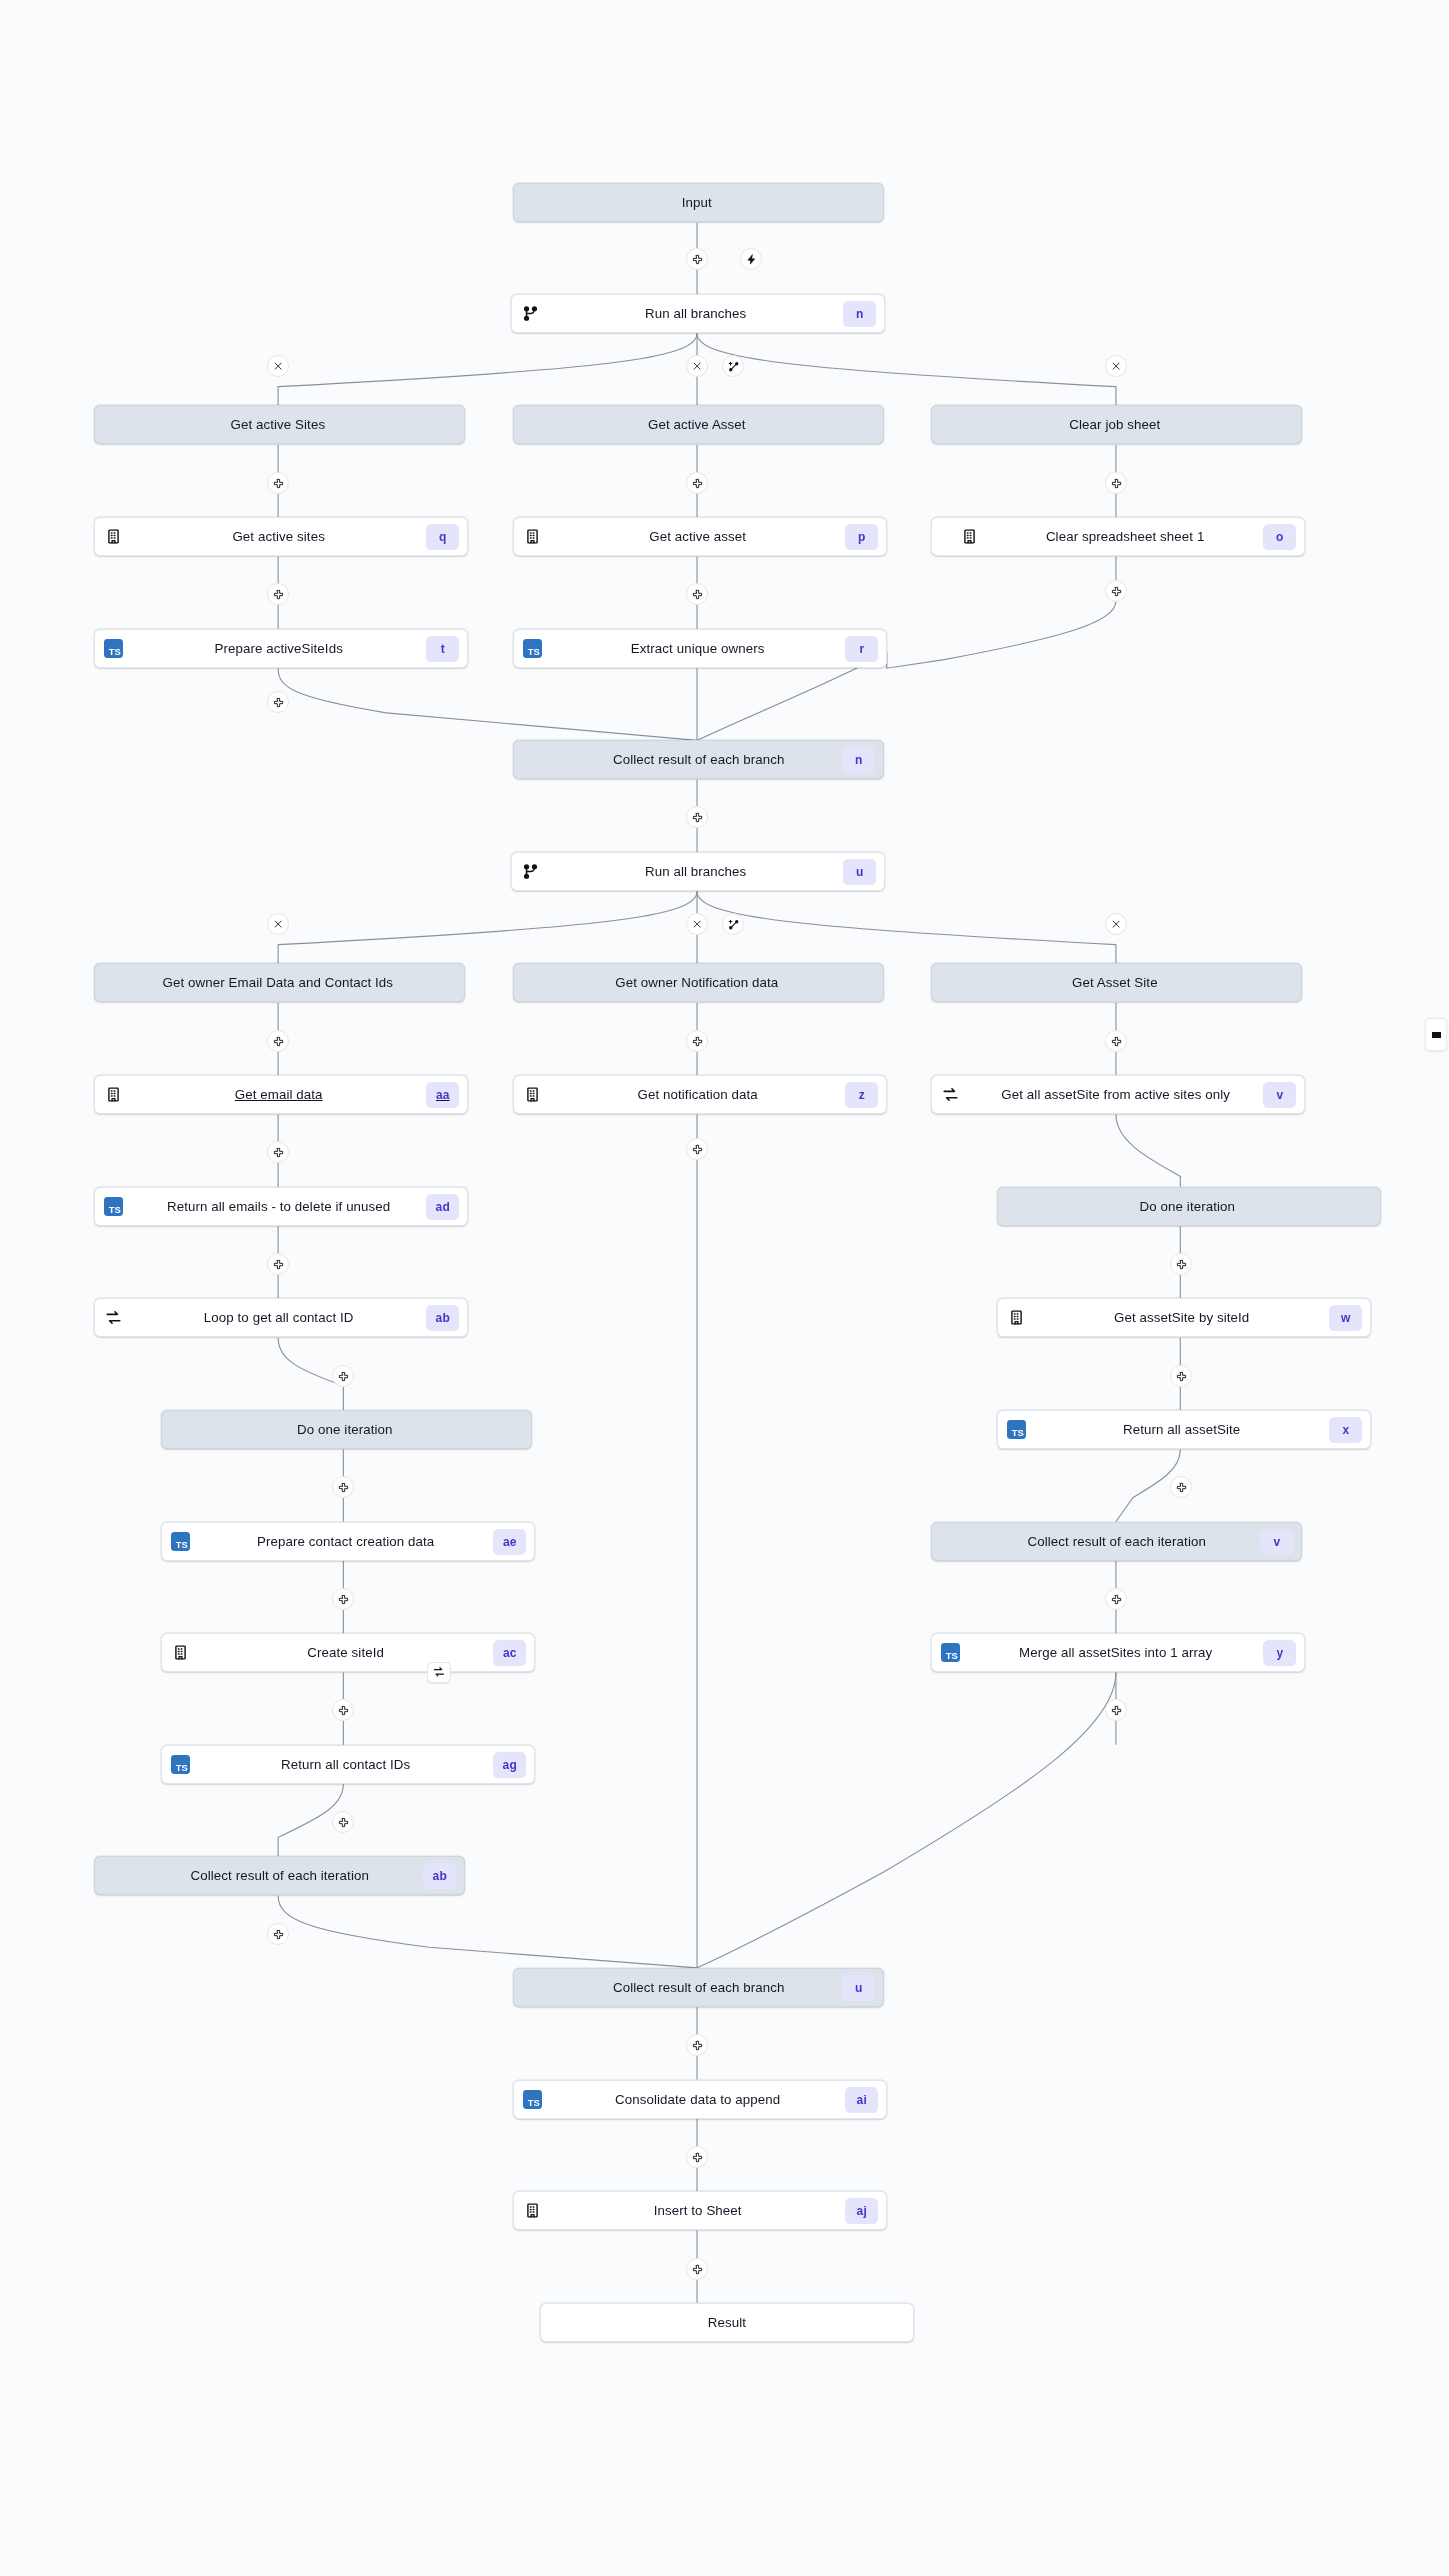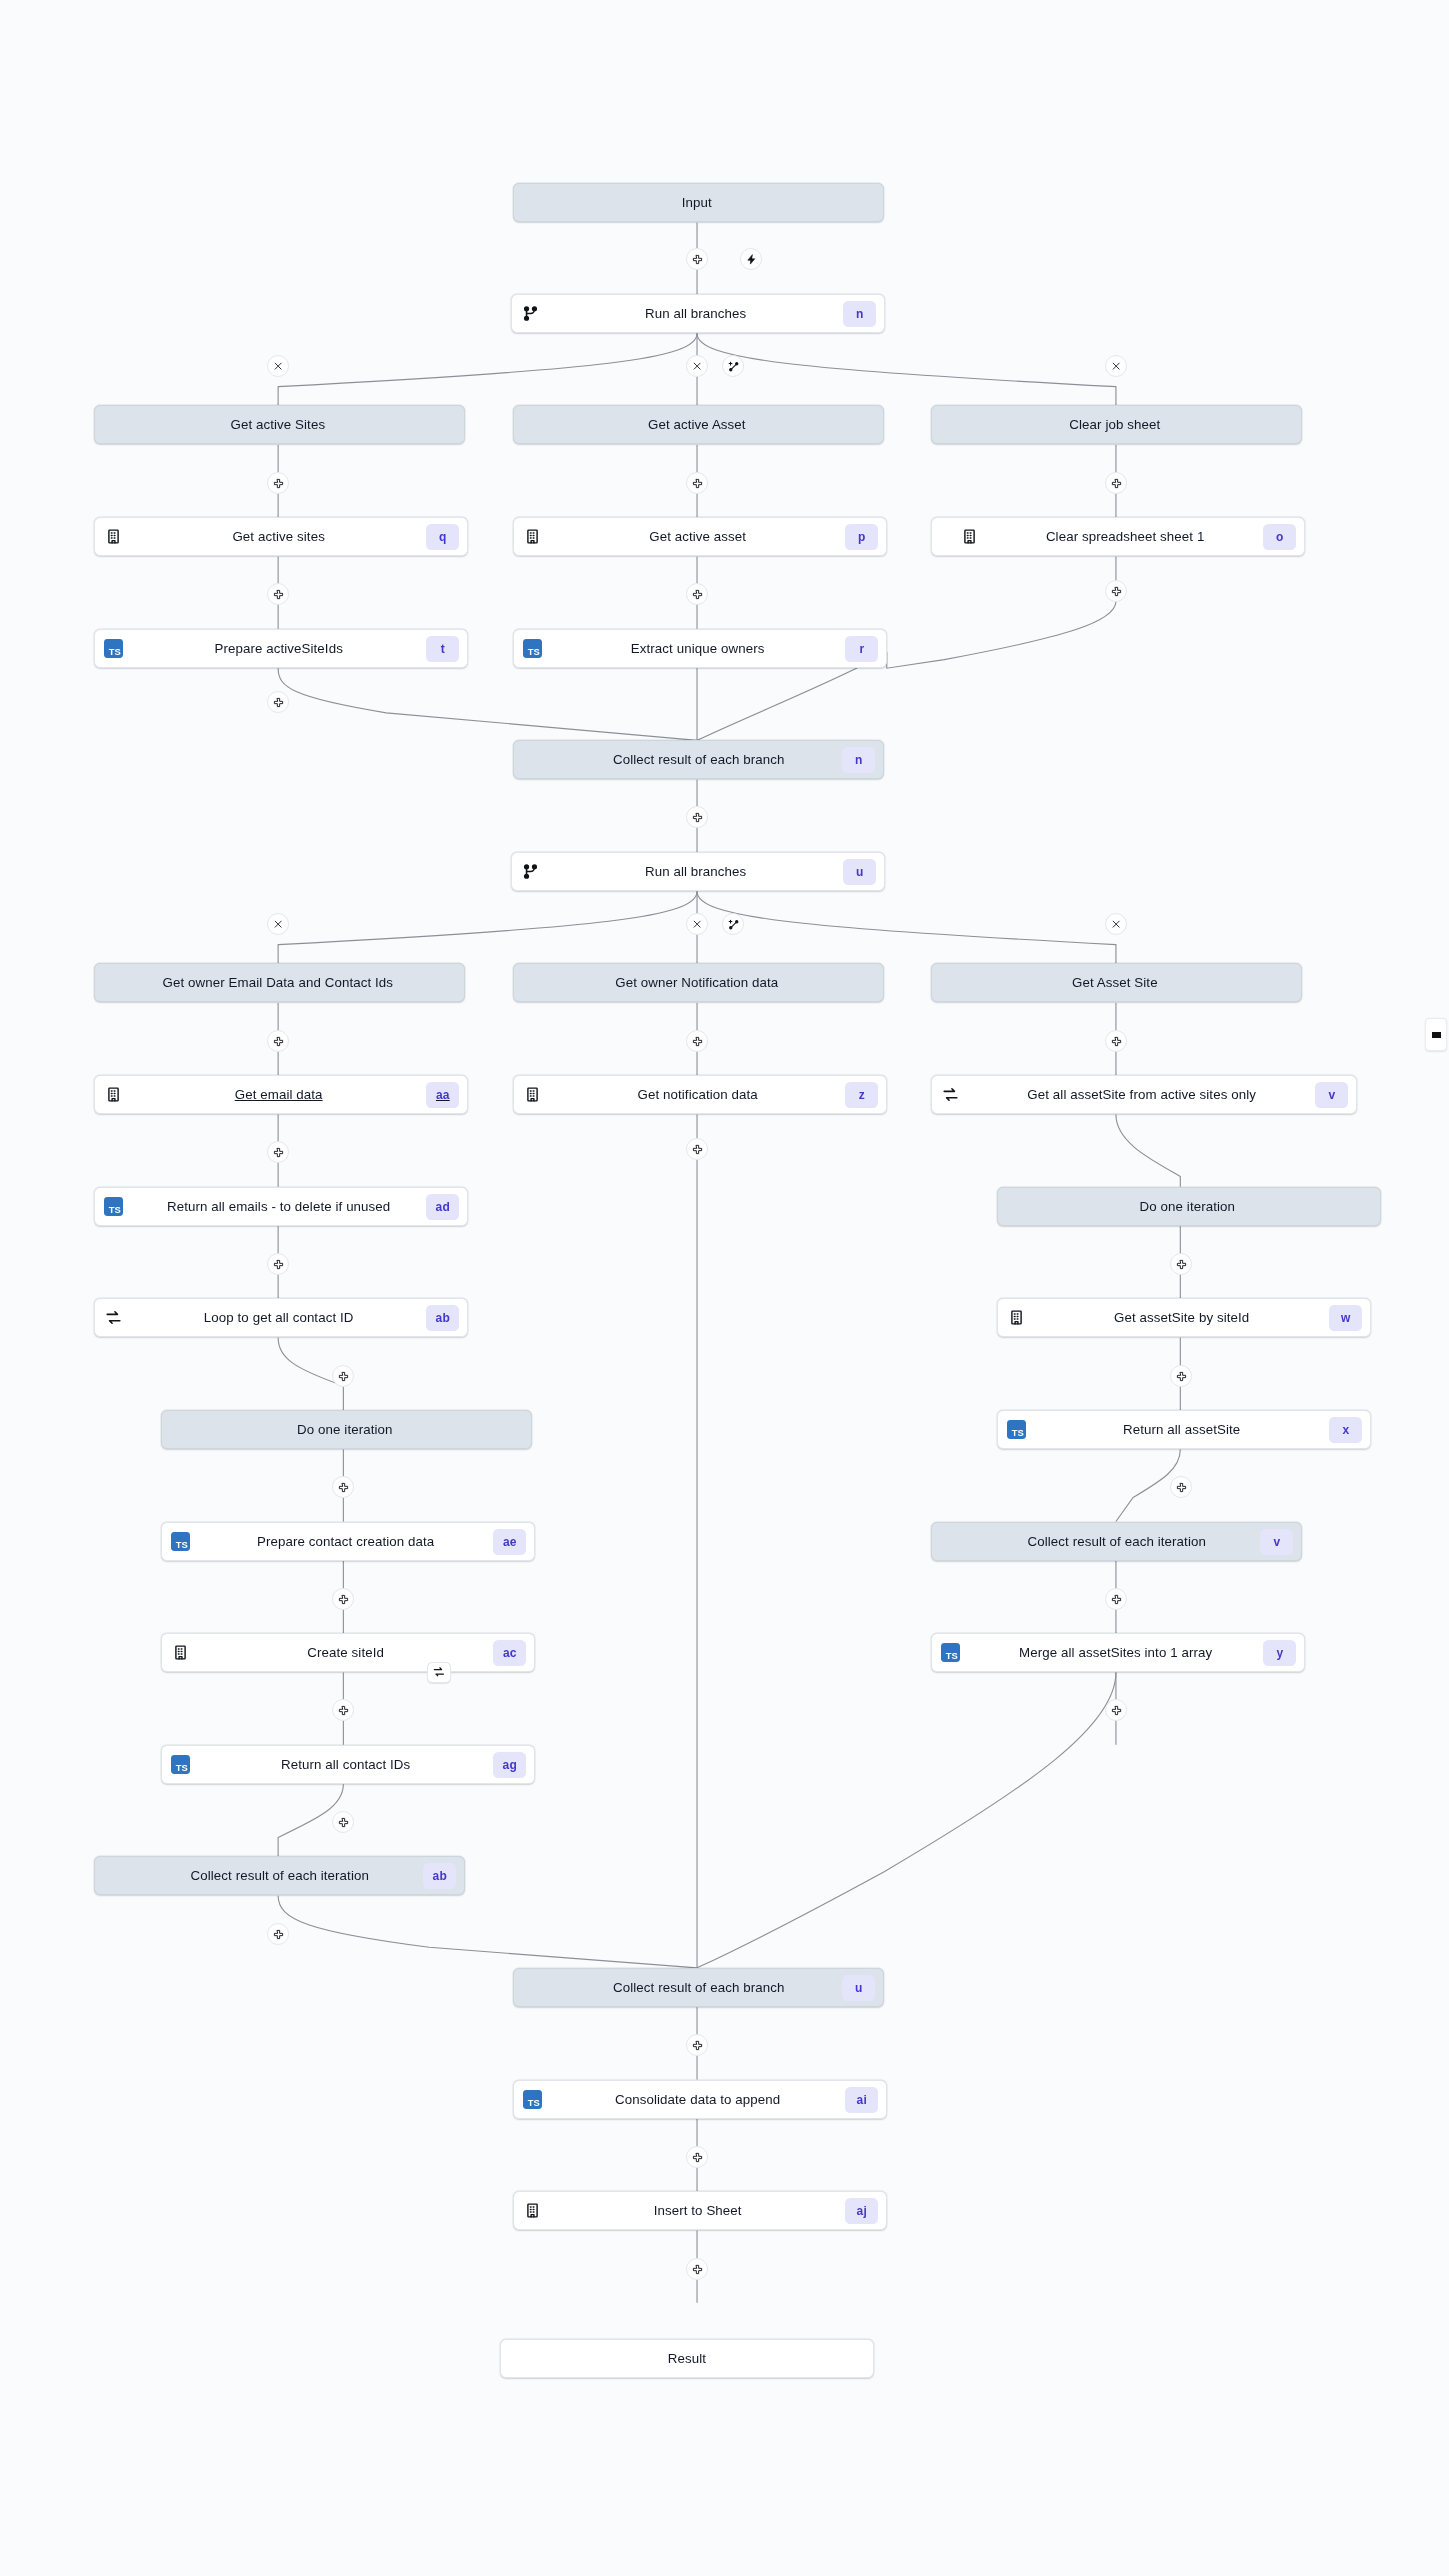--- a/index.html
+++ b/index.html
@@ -301,21 +301,21 @@
       <div class="node op" style="left: 513px; top: 1075px; width: 374px;">
         <span class="n-icon">
           <svg width="17" height="17" viewBox="0 0 24 24" fill="none" stroke="#111318" stroke-width="2" stroke-linecap="round" stroke-linejoin="round">
             <rect x="5.5" y="3" width="13" height="18" rx="1"></rect>
             <path d="M9 7h1M13 7h1M9 10.5h1M13 10.5h1M9 14h1M13 14h1M10 21v-3.2h4V21"></path>
           </svg>
         </span>
         <span class="n-label">Get notification data</span>
         <span class="n-badge">z</span>
       </div>
-      <div class="node op" style="left: 931px; top: 1075px; width: 426px;">
+      <div class="node op" style="left: 931px; top: 1075px; width: 374px;">
         <span class="n-icon">
           <svg width="19" height="19" viewBox="0 0 24 24" fill="none" stroke="#111318" stroke-width="2" stroke-linecap="round" stroke-linejoin="round">
             <path d="M4 8h13l-3.2-3.2M20 16H7l3.2 3.2"></path>
           </svg>
         </span>
         <span class="n-label">Get all assetSite from active sites only</span>
         <span class="n-badge">v</span>
       </div>
       <div class="node op" style="left: 94px; top: 1187px; width: 374px;">
         <span class="n-icon">
@@ -416,21 +416,21 @@
       <div class="node op" style="left: 513px; top: 2191px; width: 374px;">
         <span class="n-icon">
           <svg width="17" height="17" viewBox="0 0 24 24" fill="none" stroke="#111318" stroke-width="2" stroke-linecap="round" stroke-linejoin="round">
             <rect x="5.5" y="3" width="13" height="18" rx="1"></rect>
             <path d="M9 7h1M13 7h1M9 10.5h1M13 10.5h1M9 14h1M13 14h1M10 21v-3.2h4V21"></path>
           </svg>
         </span>
         <span class="n-label">Insert to Sheet</span>
         <span class="n-badge">aj</span>
       </div>
-      <div class="node plain" style="left: 500px; top: 2303px; width: 374px; margin-top: 36px;">
+      <div class="node plain" style="left: 540px; top: 2303px; width: 374px;">
         <span class="n-spacer"></span>
         <span class="n-label">Result</span>
         <span class="n-spacer"></span>
       </div>
     </div>
   <div id="handle-layer">
       <div class="handle" style="left: 697px; top: 259px;">
         <svg width="11" height="11" viewBox="0 0 24 24" fill="none" stroke="#111318" stroke-width="2" stroke-linecap="round" stroke-linejoin="round">
           <path d="M9.5 3h5v6.5H21v5h-6.5V21h-5v-6.5H3v-5h6.5z" fill="#fff"></path>
         </svg>

